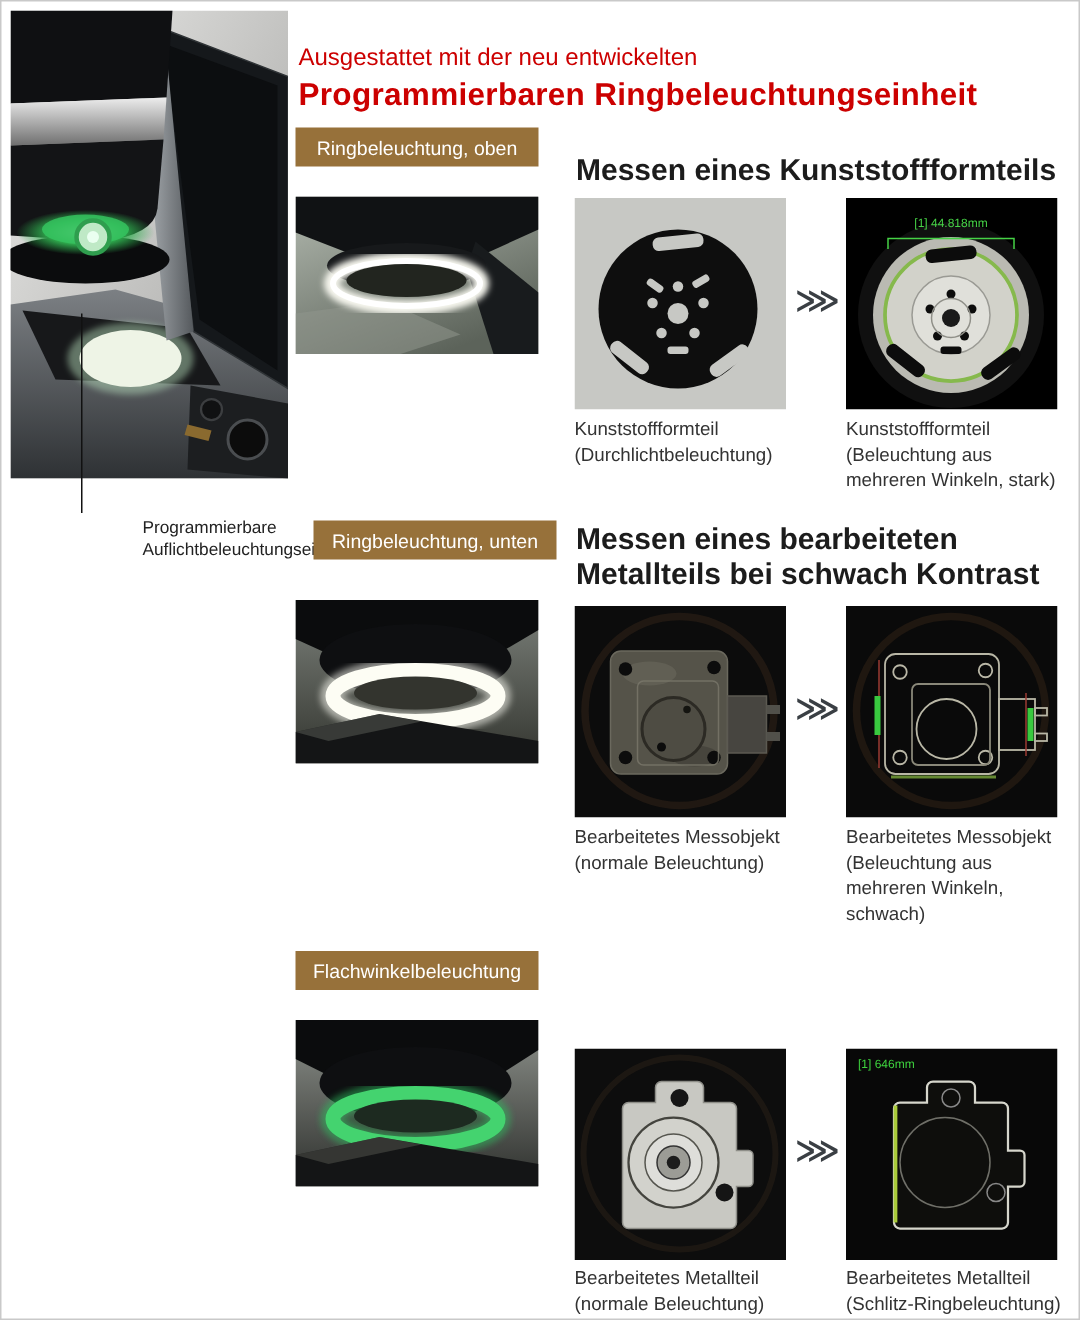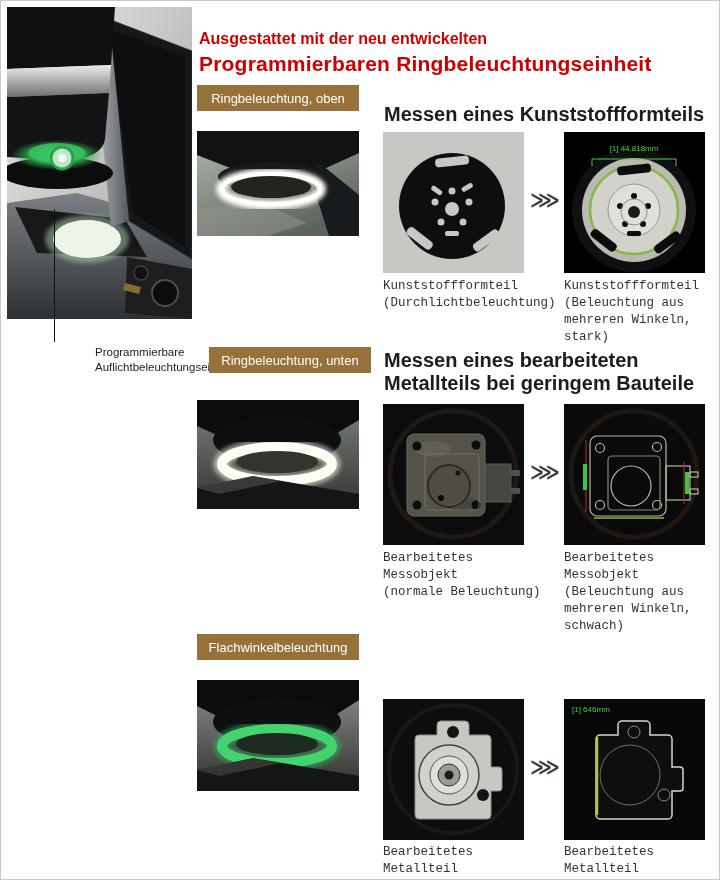--- a/index.html
+++ b/index.html
@@ -9,31 +9,31 @@
     --annotation-green:#46d246;
   }
   html,body{margin:0;padding:0;background:#fff;}
   body{font-family:"Liberation Sans","DejaVu Sans",sans-serif;}
   #page{
     position:relative;width:720px;height:880px;background:#fff;
     border:1px solid #c9c9c9;box-sizing:border-box;overflow:hidden;
   }
   .abs{position:absolute;}
   
-  .title1{font-size:16px;font-weight:bold;color:var(--accent-red);line-height:22px;}
+  .title1{font-size:16px;font-weight:normal;color:var(--accent-red);line-height:22px;}
   .title2{font-size:21px;font-weight:bold;color:var(--accent-red);line-height:28px;letter-spacing:.2px;}
   
   .badge{
     width:162px;height:26px;background:var(--badge-brown);color:#fff;
     font-size:13px;display:flex;align-items:center;justify-content:center;
   }
   
   .sec-h{width:334px;font-size:20px;font-weight:bold;color:#1c1c1c;line-height:23px;}
   
-  .cap{width:160px;font-size:12.5px;color:var(--caption-gray);line-height:17px;white-space:pre-line;font-family:Liberation Mono, monospace;}
+  .cap{width:160px;font-size:12.5px;color:var(--caption-gray);line-height:17px;white-space:pre-line;}
   .device-label{font-size:11.5px;color:#222;line-height:15px;white-space:pre-line;}
   .pointer-line{width:1px;background:#111;}
   .chev{width:34px;text-align:center;font-size:21px;color:#3a3f44;font-weight:bold;}
   svg{display:block;}
 </style>
 </head>
 <body>
 
 <div id="page">
 
@@ -169,21 +169,21 @@
     </svg>
   </div>
 
   <div class="abs cap" style="left:382px;top:277px;">Kunststoffformteil
 (Durchlichtbeleuchtung)</div>
   <div class="abs cap" style="left:563px;top:277px;">Kunststoffformteil
 (Beleuchtung aus
 mehreren Winkeln, stark)</div>
 
   <div class="abs badge" style="left:208px;top:346px;">Ringbeleuchtung, unten</div>
-  <div class="abs sec-h" style="left:383px;top:348px;">Messen eines bearbeiteten Metallteils bei geringem Bauteile</div>
+  <div class="abs sec-h" style="left:383px;top:348px;">Messen eines bearbeiteten Metallteils bei schwach Kontrast</div>
 
   <div class="abs" style="left:196px;top:399px;">
     <svg width="162" height="109" viewBox="0 0 162 109">
       <defs>
         <linearGradient id="p2bg" x1="0" y1="0" x2="0" y2="1">
           <stop offset="0" stop-color="#7d827c"></stop>
             <stop offset="1" stop-color="#33352f"></stop>
         </linearGradient>
       </defs>
       <rect width="162" height="109" fill="url(#p2bg)"></rect>

